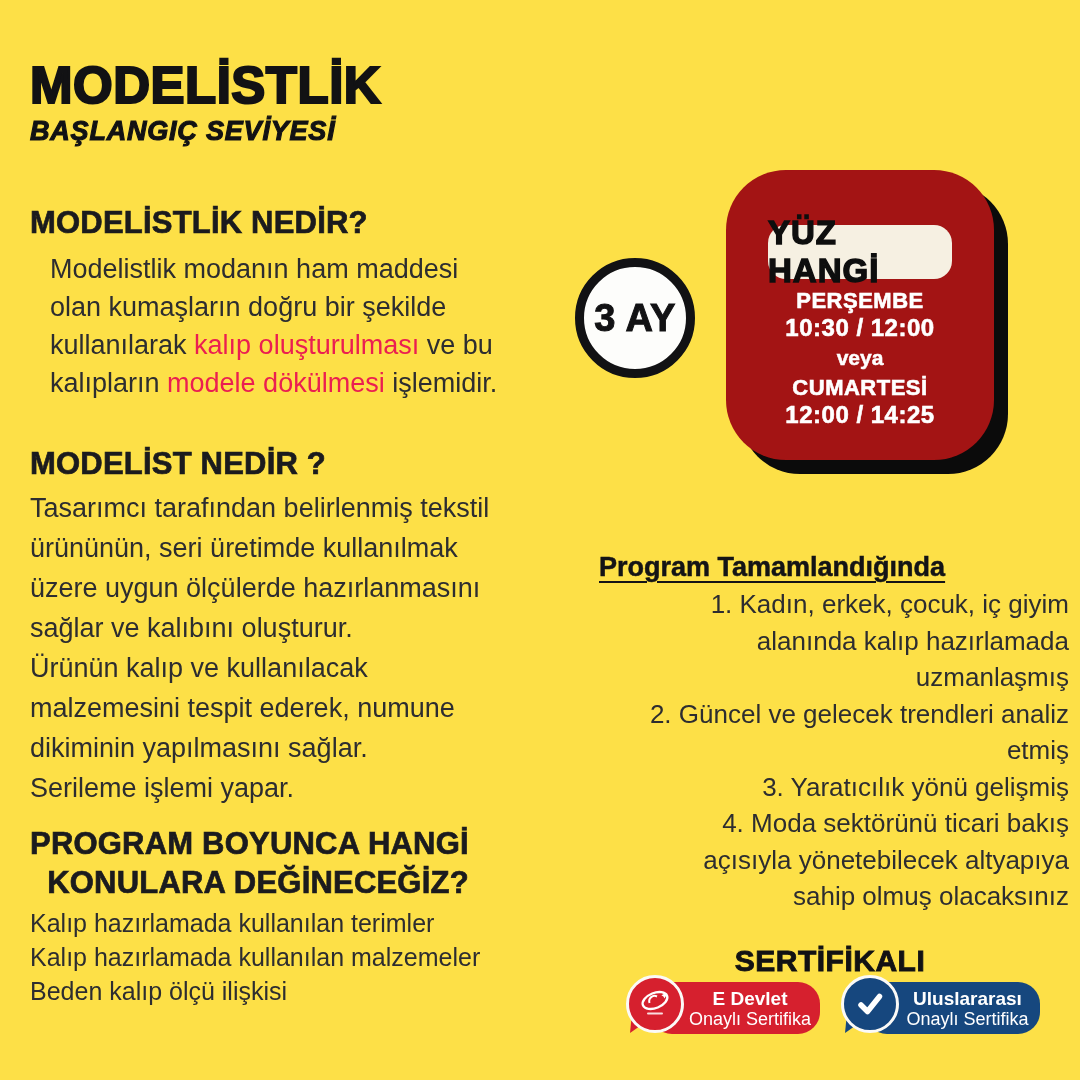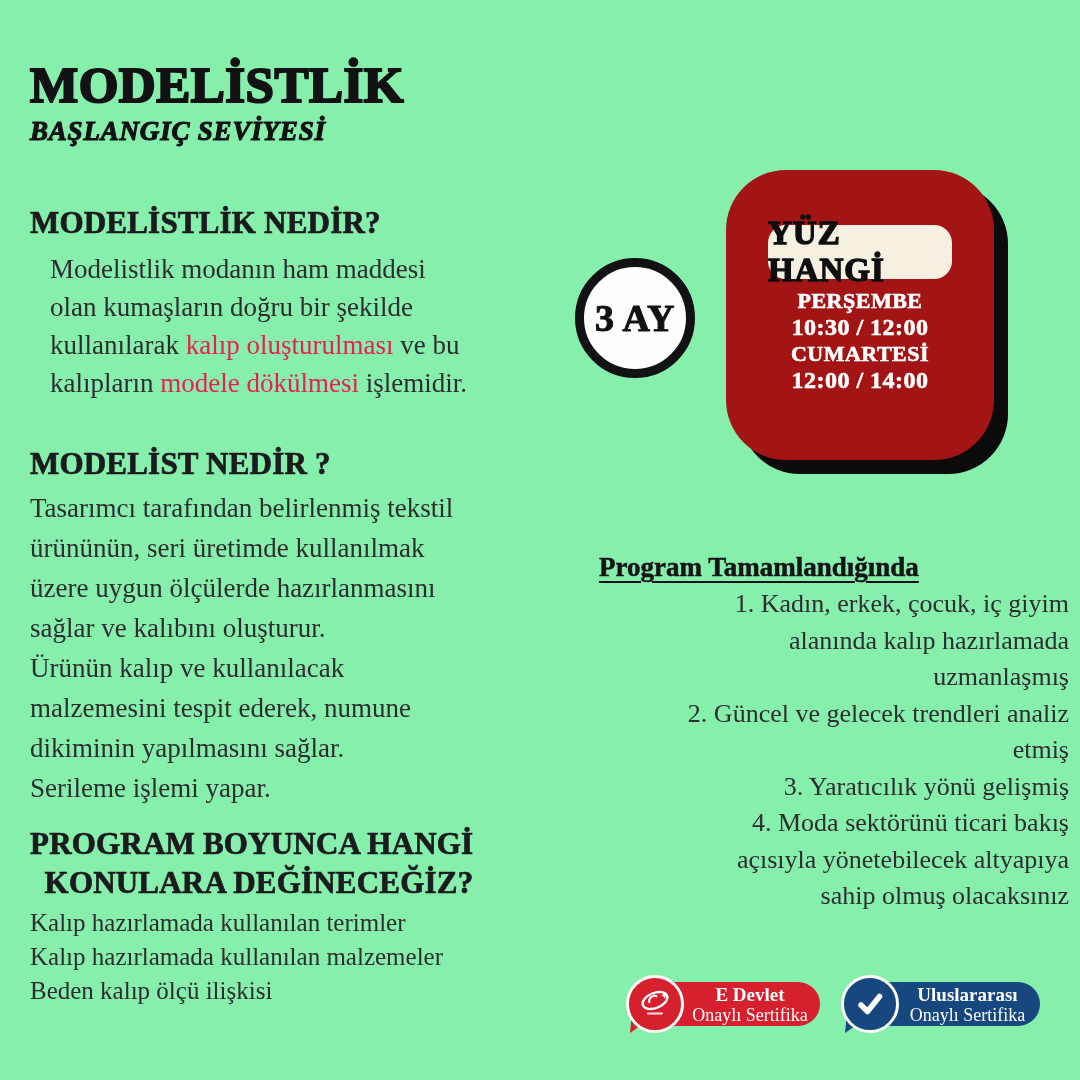--- a/index.html
+++ b/index.html
@@ -3,21 +3,21 @@
 <meta charset="utf-8">
 <style>
   html,body{margin:0;padding:0;}
   body{
     width:1080px;height:1080px;
     font-family:"Liberation Sans","DejaVu Sans",sans-serif;
     background:#ffffff;
   }
   .canvas{
     position:relative;width:1080px;height:1080px;
-    background:#86efac;overflow:hidden;color:#1a1a1c;font-family:Liberation Serif, serif;
+    background:#fde047;overflow:hidden;color:#1a1a1c;
   }
   .abs{position:absolute;}
   .ml{white-space:pre-line;}
 
   
   .main-title{
     left:30px;top:56px;
     font-size:51px;font-weight:900;letter-spacing:.5px;
     color:#121214;-webkit-text-stroke:2.2px #121214;
   }
@@ -85,21 +85,21 @@
   
   .cert-heading{
     left:620px;top:944px;width:420px;text-align:center;
     font-size:30px;font-weight:800;color:#121214;
     -webkit-text-stroke:.9px #121214;letter-spacing:.5px;
   }
   .badge{height:62px;}
   .badge-red{left:626px;top:974px;width:194px;}
   .badge-blue{left:841px;top:974px;width:199px;}
   .badge .pill{
-    position:absolute;left:24px;right:0;top:8px;height:44px;border-radius:22px;
+    position:absolute;left:24px;right:0;top:8px;height:52px;border-radius:22px;
     display:flex;flex-direction:column;align-items:center;justify-content:center;
     padding-left:30px;color:#fff;
   }
   .badge-red .pill{background:#d6202e;}
   .badge-blue .pill{background:#16477e;}
   .badge .pill .b1{font-size:19px;font-weight:700;line-height:21px;}
   .badge .pill .b2{font-size:18px;font-weight:400;line-height:20px;}
   .badge .bubble{
     position:absolute;left:0;top:1px;width:52px;height:52px;border-radius:50%;
     border:3px solid #fbfaf7;z-index:2;
@@ -148,36 +148,38 @@
     <span>3 AY</span>
   </div>
 
   <div class="abs schedule-card">
     <div class="mode-pill">
       <span>YÜZ HANGİ</span>
     </div>
     <div class="schedule-lines">
       <div class="day">PERŞEMBE</div>
       <div class="time">10:30 / 12:00</div>
+      <div class="or">veya</div>
       <div class="day">CUMARTESİ</div>
-      <div class="time">12:00 / 14:00</div>
+      <div class="time">12:00 / 14:25</div>
     </div>
   </div>
 
   <div class="abs outcomes-heading">Program Tamamlandığında</div>
   <div class="abs body-text ml outcomes-body">1. Kadın, erkek, çocuk, iç giyim
 alanında kalıp hazırlamada
 uzmanlaşmış
 2. Güncel ve gelecek trendleri analiz
 etmiş
 3. Yaratıcılık yönü gelişmiş
 4. Moda sektörünü ticari bakış
 &nbsp;&nbsp;&nbsp;&nbsp;açısıyla yönetebilecek altyapıya
 &nbsp;&nbsp;&nbsp;&nbsp;sahip olmuş olacaksınız</div>
 
+  <div class="abs cert-heading">SERTİFİKALI</div>
 
   <div class="abs badge badge-red">
     <div class="tail"></div>
     <div class="bubble">
       <svg width="40" height="40" viewBox="0 0 40 40">
         <g fill="none" stroke="#ffffff">
           <ellipse cx="20" cy="16.5" rx="13" ry="7.5" stroke-width="2.3" transform="rotate(-22 20 16.5)"></ellipse>
           <path d="M14.5 19 C13 14, 18 10.5, 22 12.5" stroke-width="2"></path>
         </g>
         <path d="M29.5 8.2 l1.1 2 2 1.1 -2 1.1 -1.1 2 -1.1 -2 -2 -1.1 2 -1.1 z" fill="#ffffff"></path>

